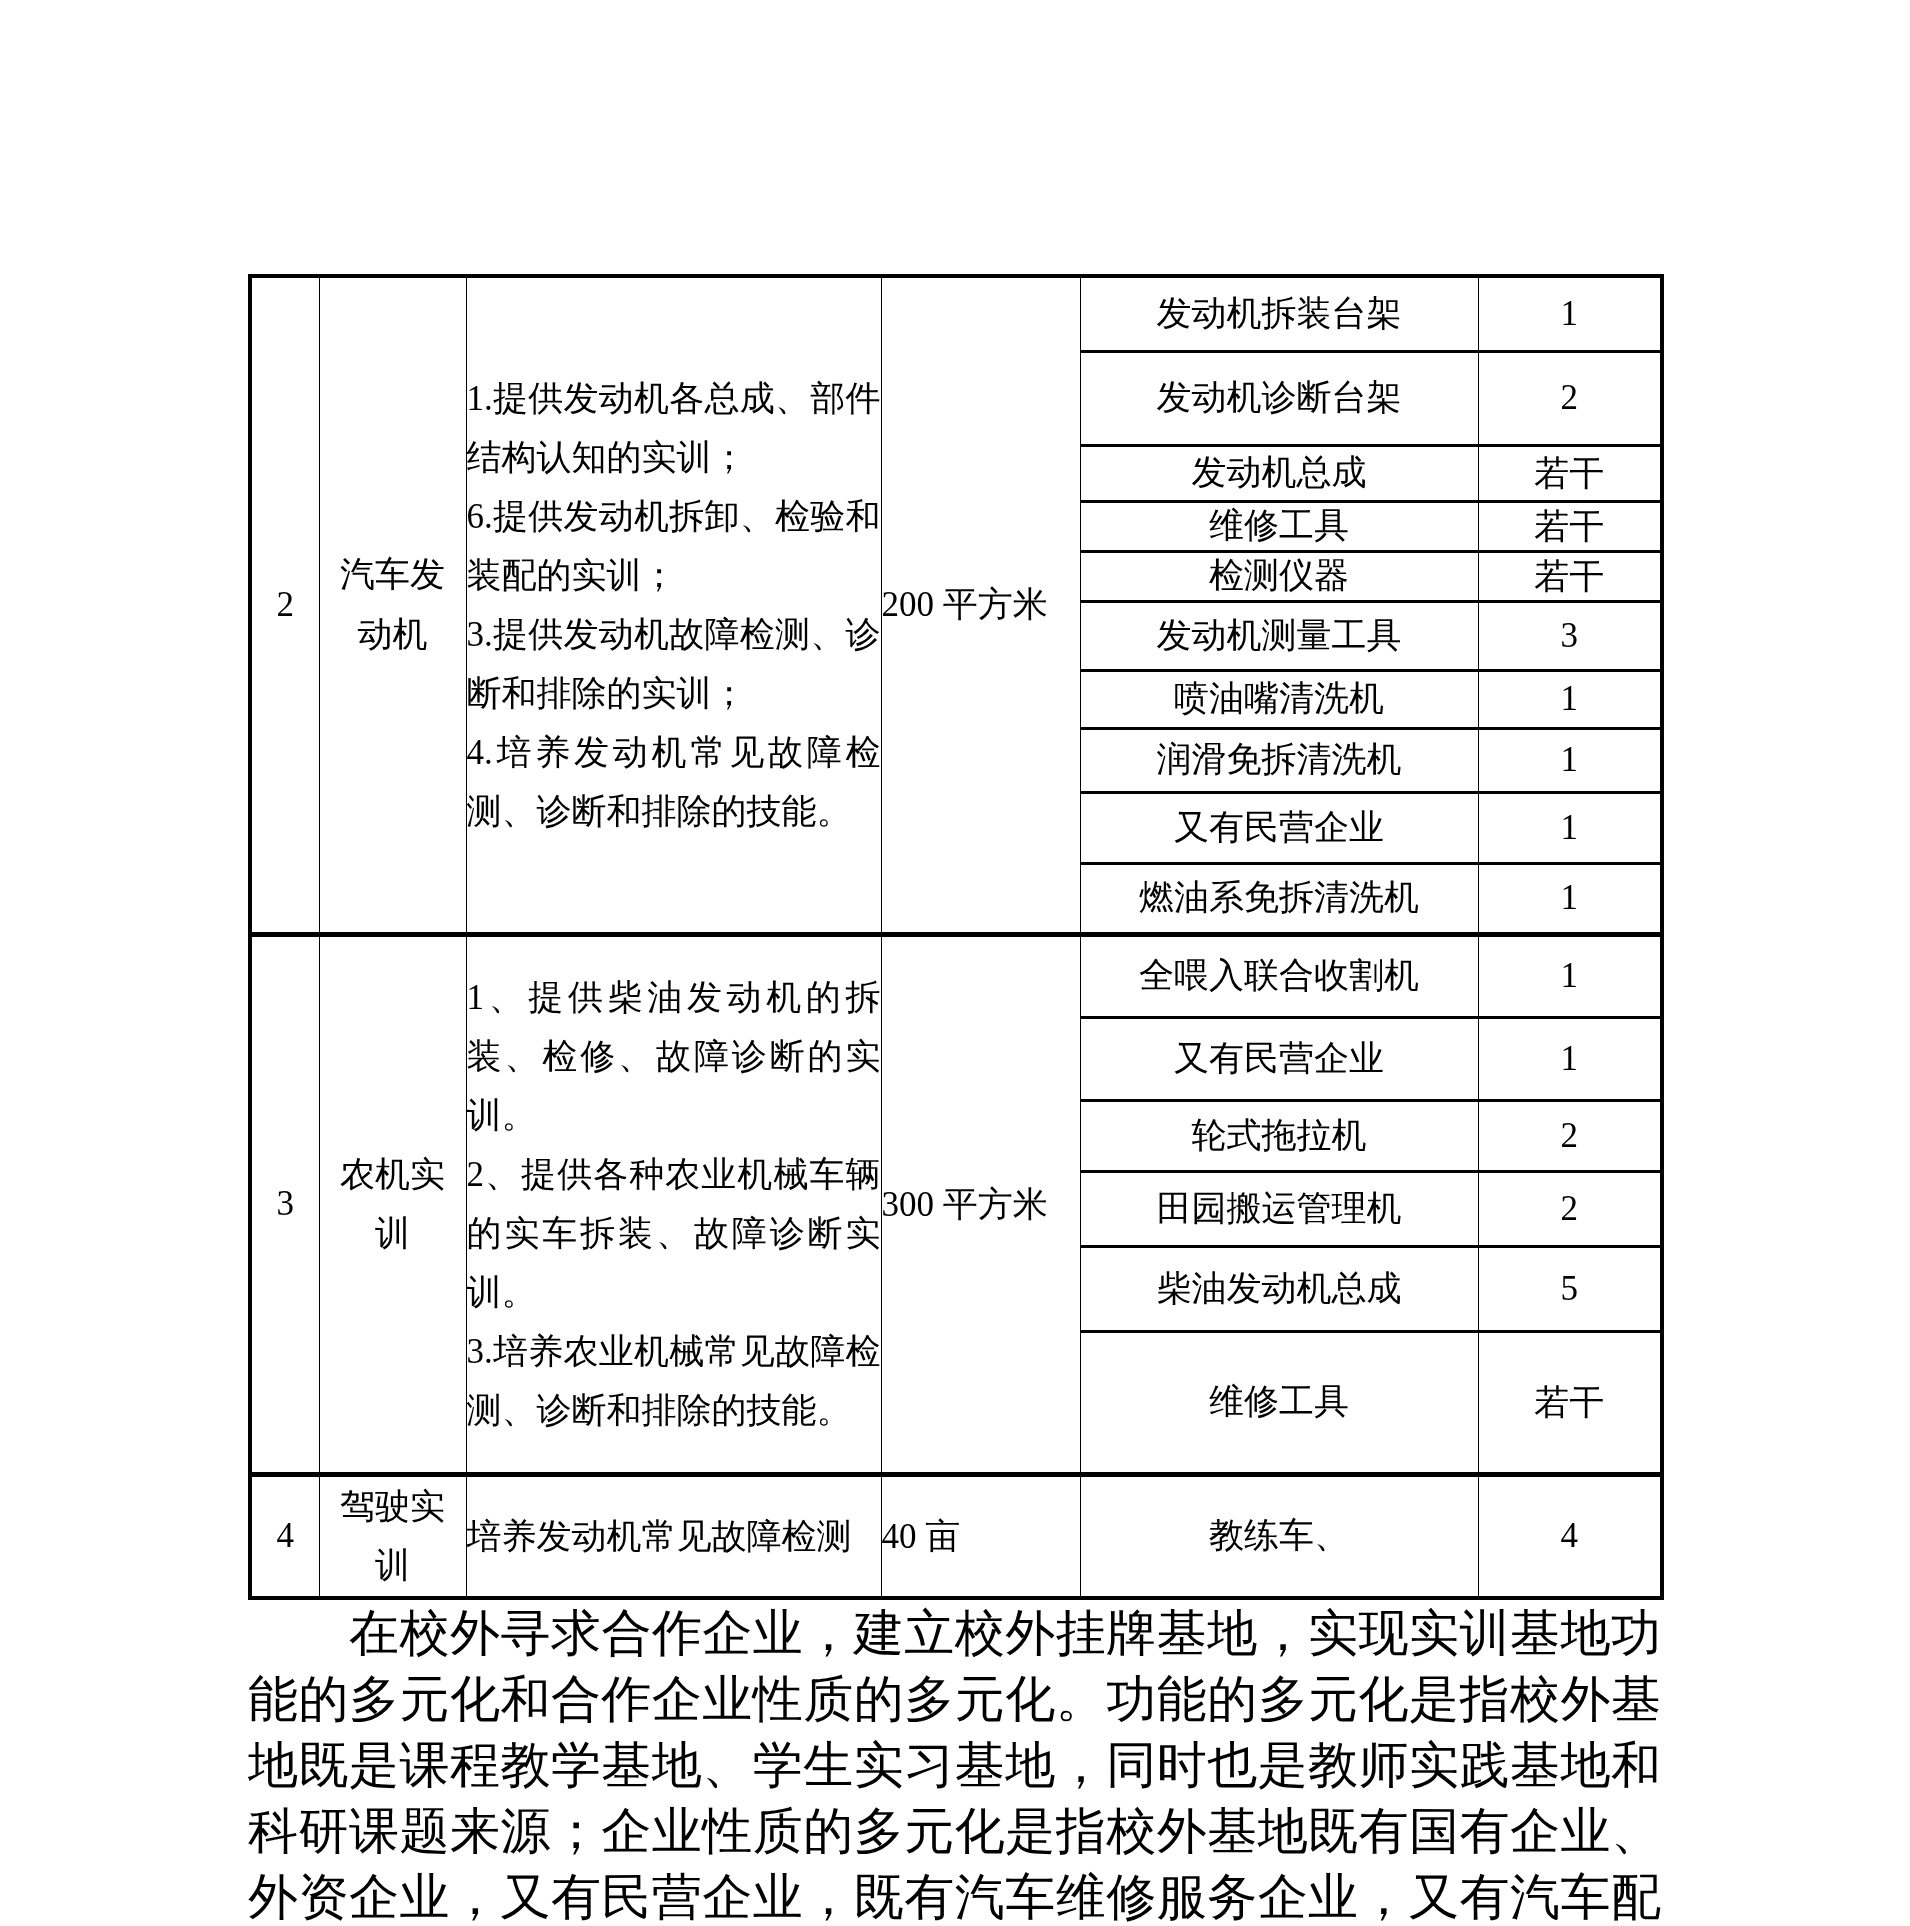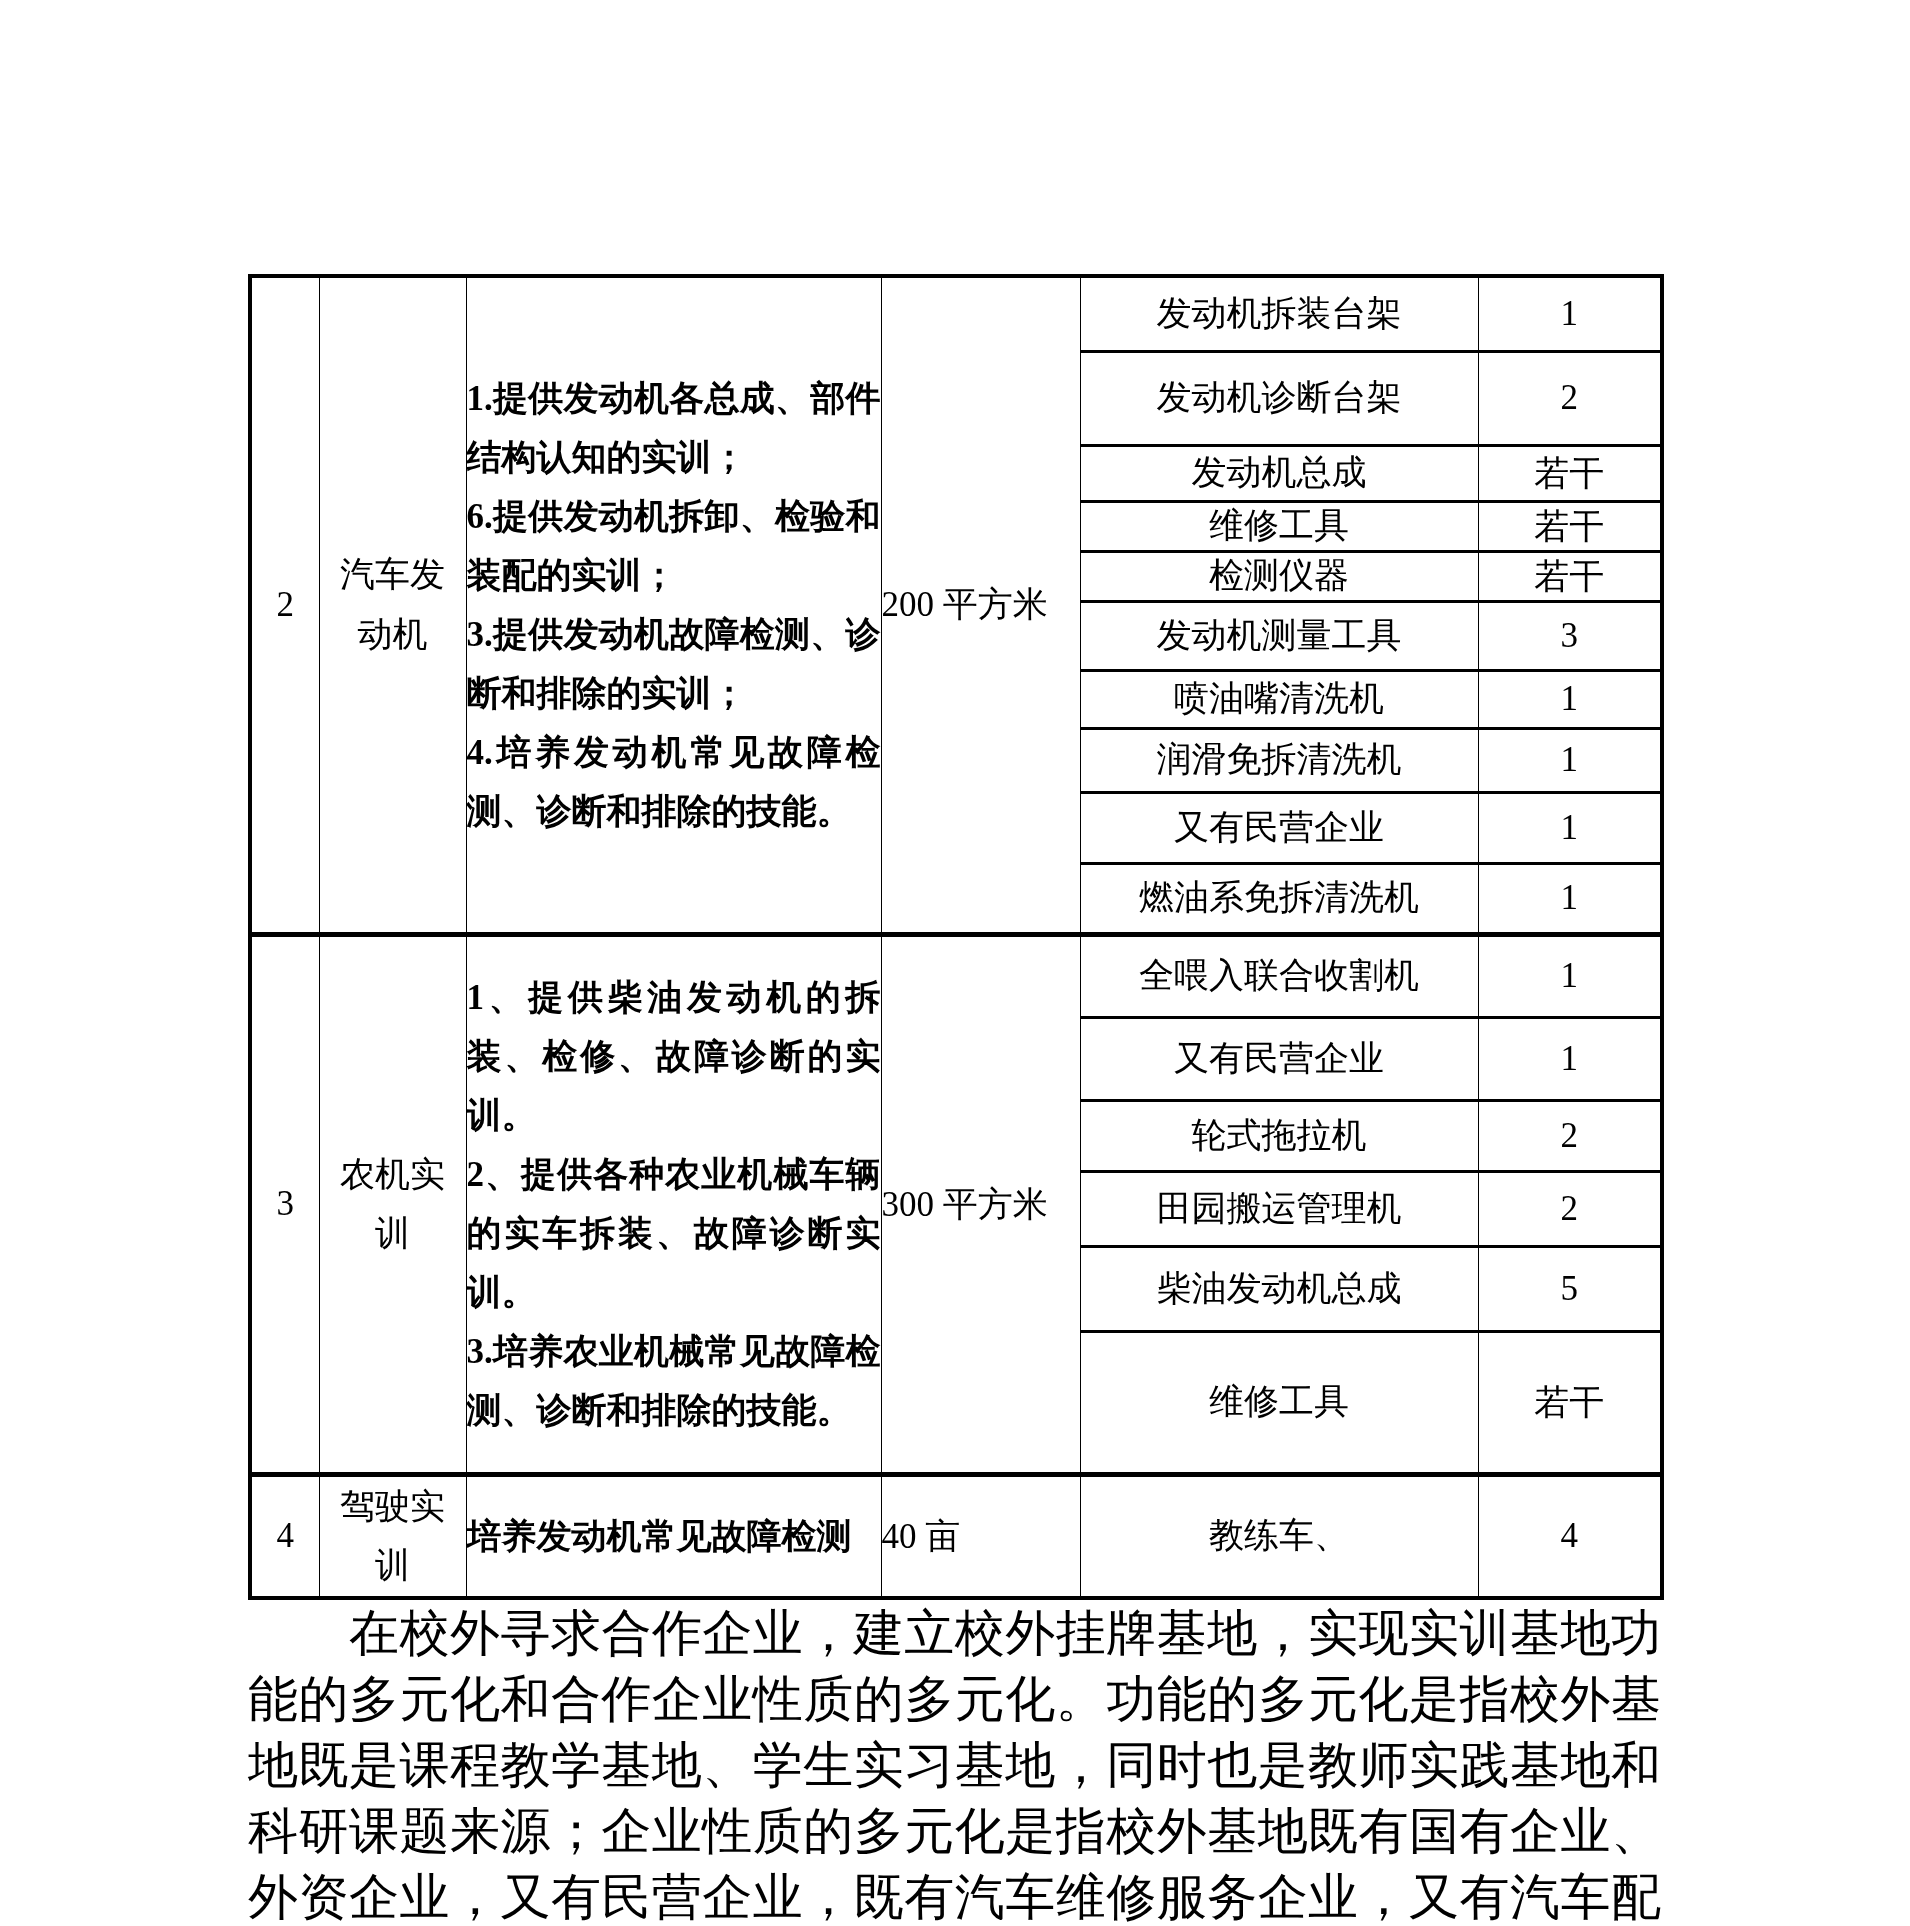--- a/index.html
+++ b/index.html
@@ -30,21 +30,21 @@
     border-top-width: 3.5px;
     border-bottom-width: 3.5px;
     padding: 0;
     font-size: 35px;
     vertical-align: middle;
     overflow: hidden;
   }
   .doc-table tr.group-start td { border-top-width: 5.4px; }
   .index-cell  { text-align: center; font-size: 35px; }
   .name-cell   { text-align: center; white-space: pre-line; line-height: 1.7; font-size: 35px; }
-  .desc-cell   { padding: 11.6px 10px 11.6px 12.3px; font-weight: bold; }
+  .desc-cell   { padding: 11.6px 10px 11.6px 12.3px; }
   .desc-item   { text-align: justify; line-height: 59px; font-size: 35px; }
   .area-cell   { font-size: 35px; }
   .equip-cell  { text-align: center; font-size: 35px; line-height: 1.3; margin-left: 48px; }
   .qty-cell    { text-align: center; font-size: 35px; }
   
   .section-heading {
     margin: 21px 0 17.3px 106px;
     font-size: 62px;
     line-height: 75px;
     font-weight: bold;

